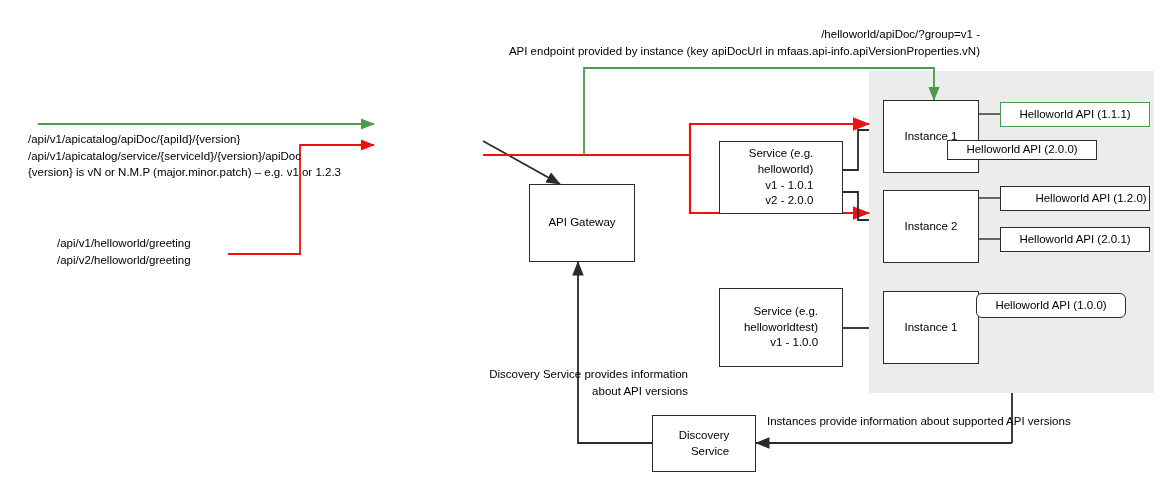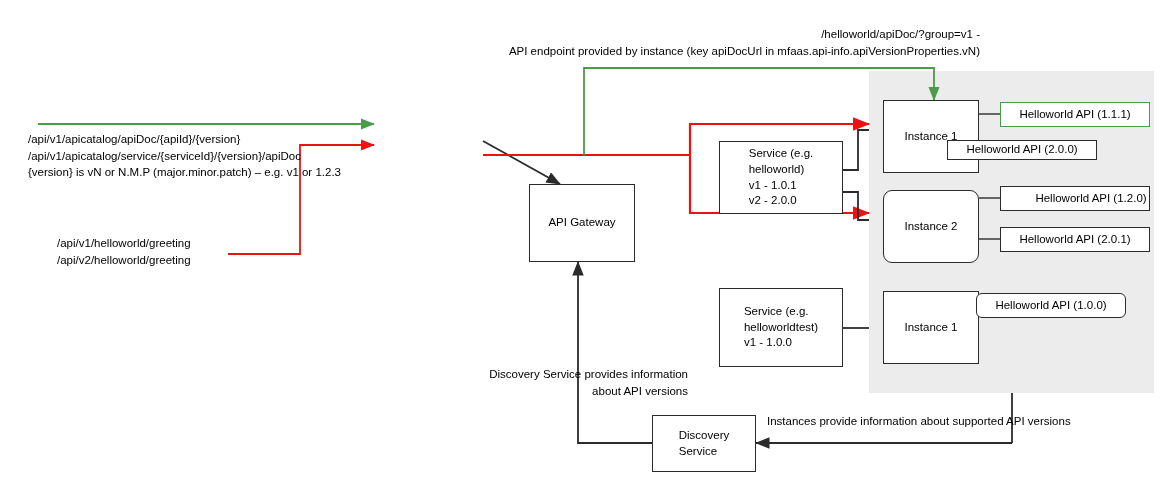--- a/index.html
+++ b/index.html
@@ -26,21 +26,21 @@
     height: 499px;
   }
   .node {
     position: absolute;
     box-sizing: border-box;
     border: 1.4px solid #2b2b2b;
     background: #ffffff;
     display: flex;
     align-items: center;
     justify-content: center;
-    text-align: left;
+    text-align: right;
     font-size: 11.5px;
     line-height: 1.35;
     color: #000000;
   }
   .node.green-border {
     border-color: #4a9c4a;
   }
   .api-box {
     font-size: 11.5px;
   }
@@ -138,21 +138,21 @@
   <div class="node" style="left:719px; top:288px; width:124px; height:79px; white-space:pre-line;">
     <span>Service (e.g.
 helloworldtest)
 v1 - 1.0.0</span>
   </div>
 
   <div class="node" style="left:883px; top:100px; width:96px; height:73px;">
     <span>Instance 1</span>
   </div>
 
-  <div class="node" style="left:883px; top:190px; width:96px; height:73px;border-radius:9px;">
+  <div class="node" style="left:883px; top:190px; width:96px; height:73px;">
     <span>Instance 2</span>
   </div>
 
   <div class="node" style="left:883px; top:291px; width:96px; height:73px;">
     <span>Instance 1</span>
   </div>
 
   <div class="node" style="left:652px; top:415px; width:104px; height:57px; white-space:pre-line;">
     <span>Discovery
 Service</span>

